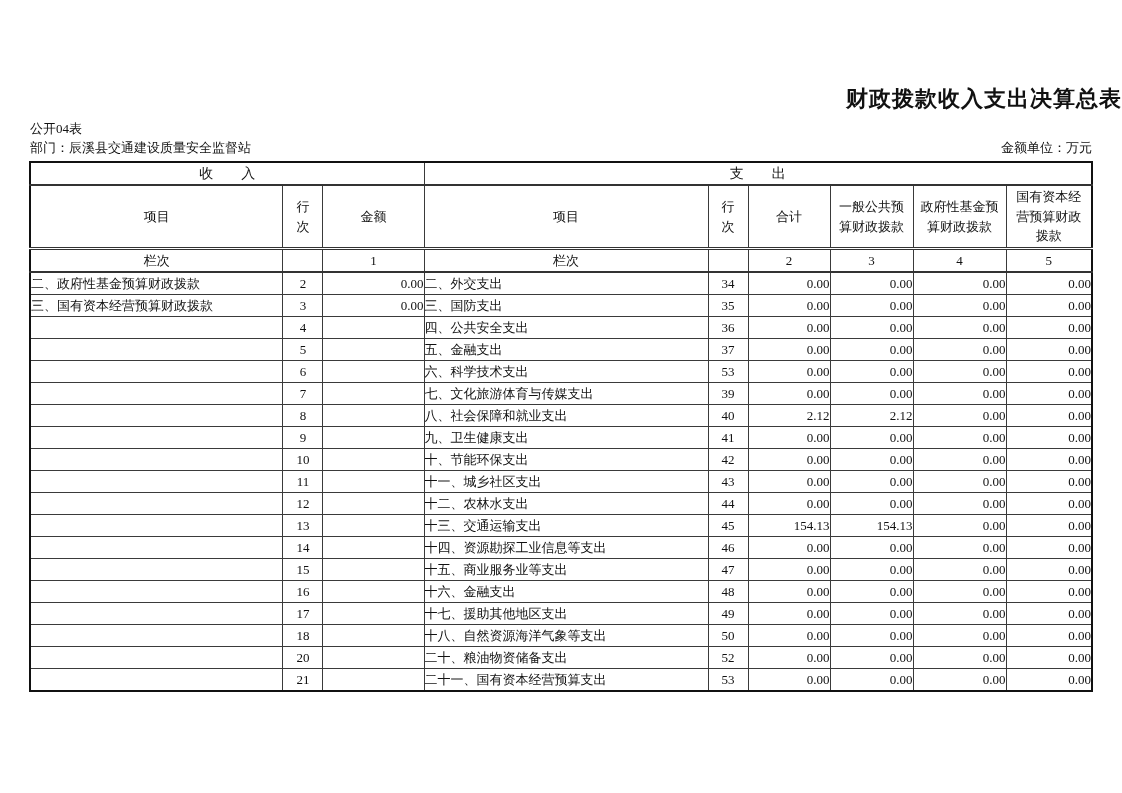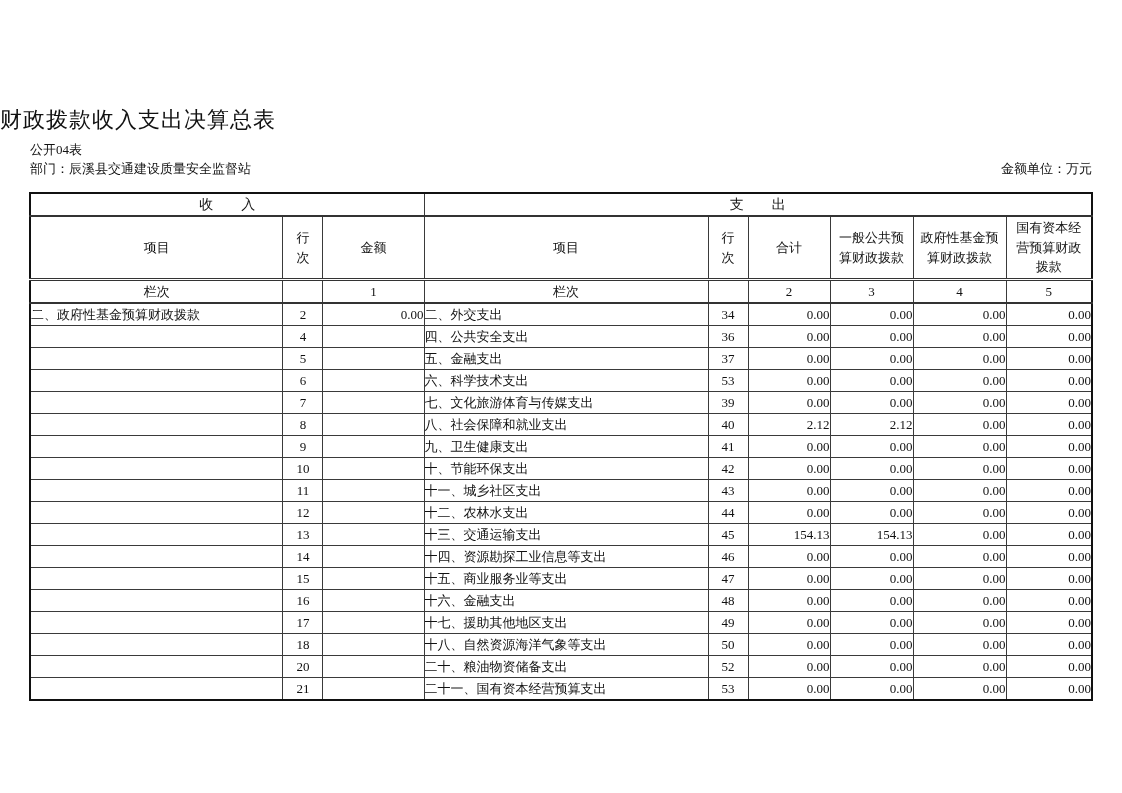--- a/index.html
+++ b/index.html
@@ -13,42 +13,41 @@
   }
   .page {
     position: relative;
     width: 1122px;
     height: 793px;
     overflow: hidden;
     background: #ffffff;
   }
   .doc-title {
     padding-top: 84px;
-    text-align: left;
+    text-align: right;
     font-size: 22px;
-    font-weight: normal;
+    font-weight: bold;
     letter-spacing: 1px;
-    margin-top: 21px;
   }
   .form-code {
     width: 1062px;
     margin: 6px auto 0 auto;
     text-align: left;
     font-size: 13px;
   }
   .meta-row {
     width: 1062px;
     margin: 1px auto 3px auto;
     display: flex;
     justify-content: space-between;
     font-size: 13px;
   }
   table.fiscal {
     width: 1062px;
-    margin: 14px auto;
+    margin: 4px auto;
     border-collapse: collapse;
     table-layout: fixed;
     font-size: 13px;
   }
   table.fiscal th, table.fiscal td {
     border: 1px solid #3a3a3a;
     padding: 0;
     font-weight: normal;
     overflow: hidden;
     white-space: nowrap;
@@ -144,20 +143,31 @@
           <td class="num-c">2</td>
           <td class="num-r">0.00</td>
           <td class="item">二、外交支出</td>
           <td class="num-c">34</td>
           <td class="num-r">0.00</td>
           <td class="num-r">0.00</td>
           <td class="num-r">0.00</td>
           <td class="num-r">0.00</td>
         </tr>
         <tr>
+          <td class="item">三、国有资本经营预算财政拨款</td>
+          <td class="num-c">3</td>
+          <td class="num-r">0.00</td>
+          <td class="item">三、国防支出</td>
+          <td class="num-c">35</td>
+          <td class="num-r">0.00</td>
+          <td class="num-r">0.00</td>
+          <td class="num-r">0.00</td>
+          <td class="num-r">0.00</td>
+        </tr>
+        <tr>
           <td class="item"></td>
           <td class="num-c">4</td>
           <td class="num-r"></td>
           <td class="item">四、公共安全支出</td>
           <td class="num-c">36</td>
           <td class="num-r">0.00</td>
           <td class="num-r">0.00</td>
           <td class="num-r">0.00</td>
           <td class="num-r">0.00</td>
         </tr>

